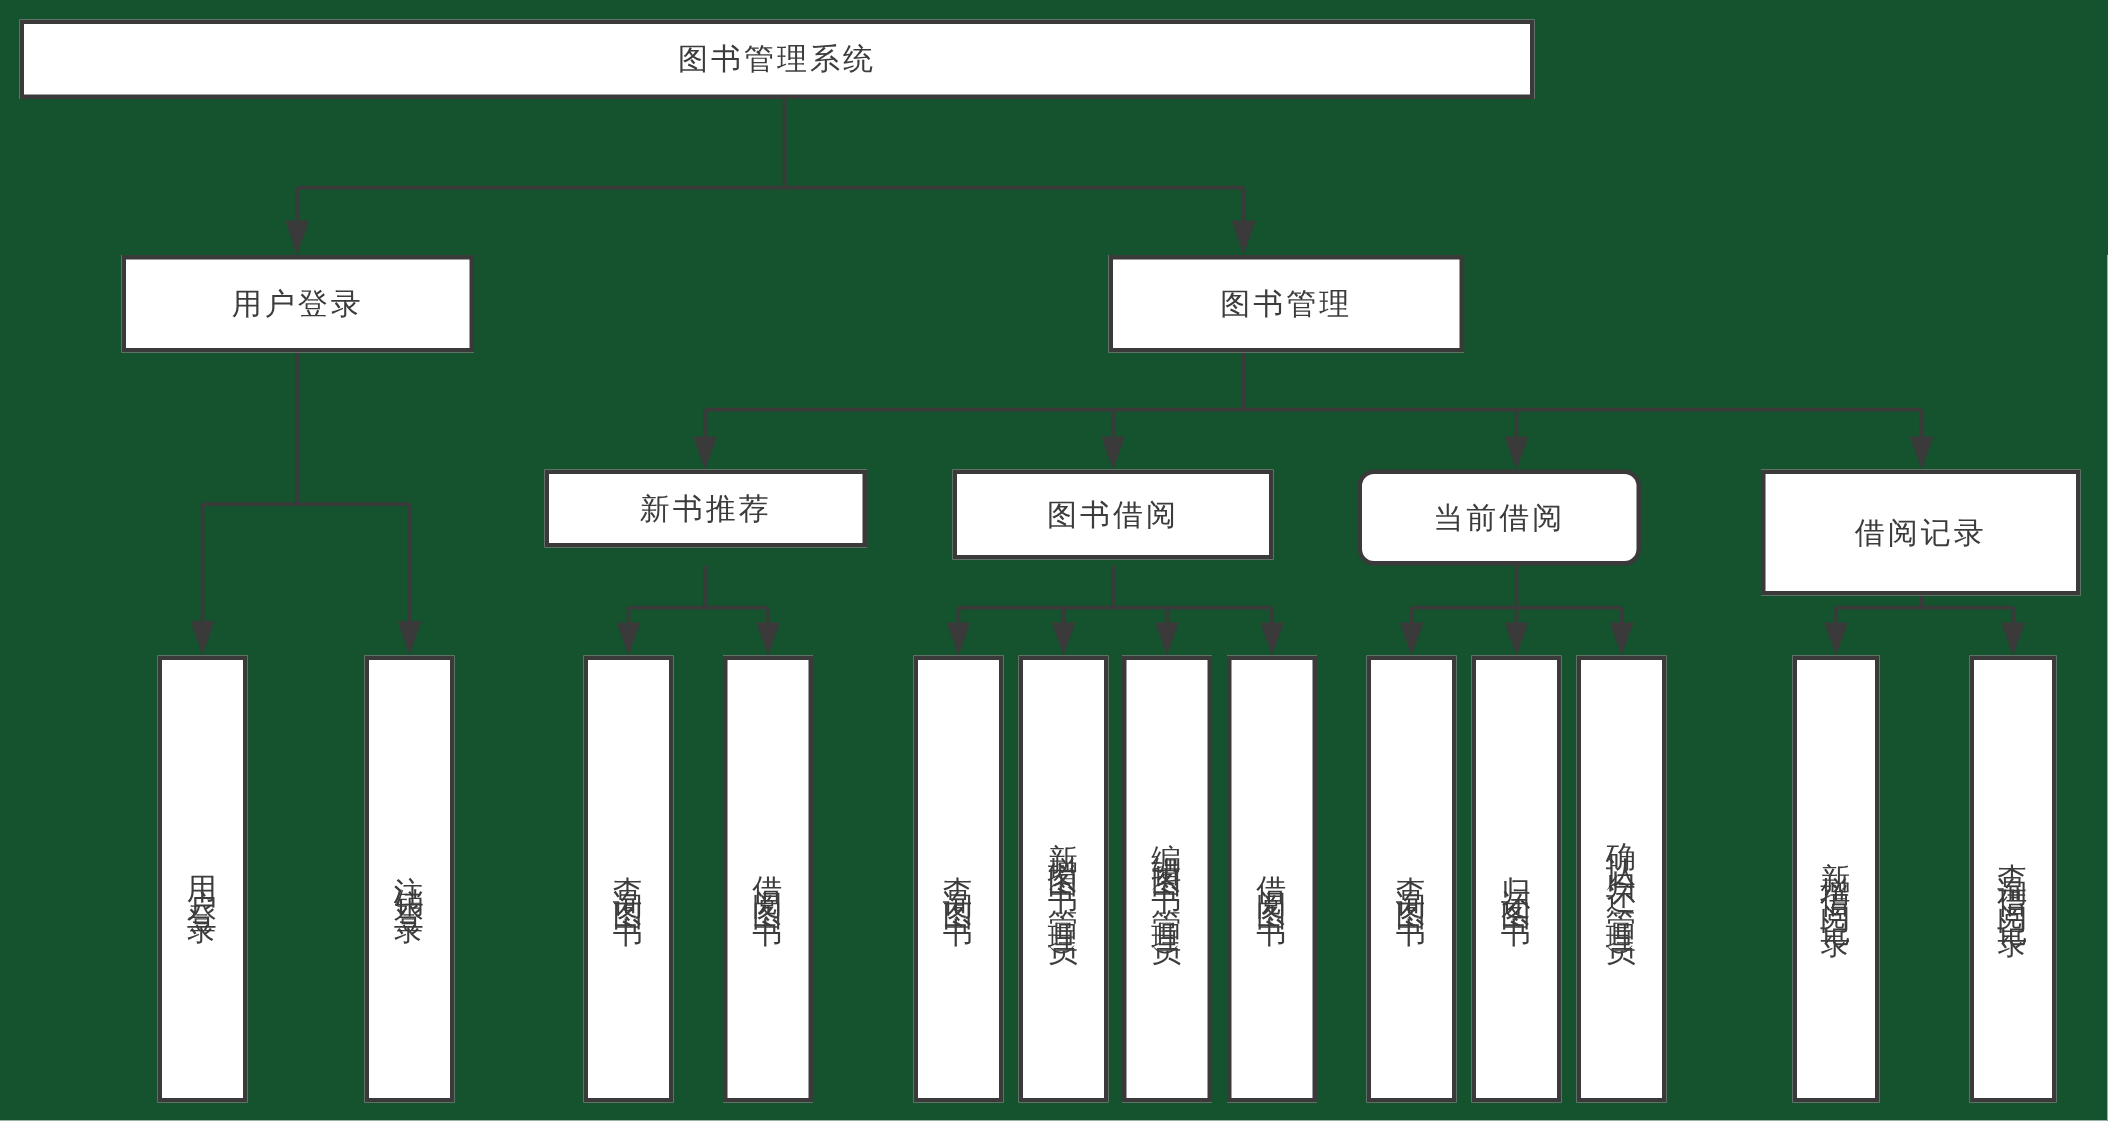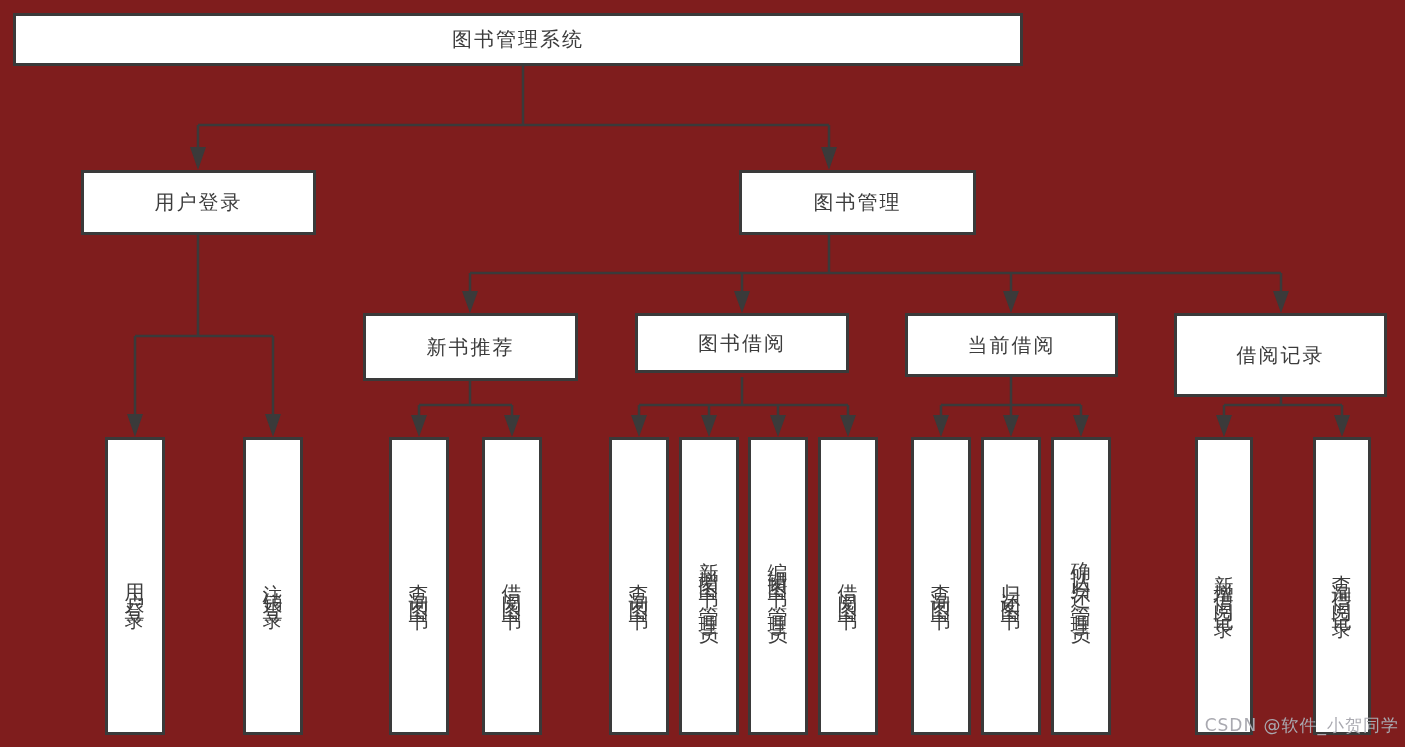--- a/index.html
+++ b/index.html
@@ -4,21 +4,21 @@
 <style>
   html, body {
     margin: 0;
     padding: 0;
     background: #ffffff;
   }
   #stage {
     position: relative;
     width: 1405px;
     height: 747px;
-    background: #7f1d1d;
+    background: #14532d;
     overflow: hidden;
     font-family: "DejaVu Sans", "Liberation Sans", sans-serif;
   }
   #connectors {
     position: absolute;
     left: 0;
     top: 0;
     z-index: 0;
   }
   .node {
@@ -104,37 +104,36 @@
       <polygon points="1216,415 1232,415 1224,437"></polygon>
       <polygon points="1334,415 1350,415 1342,437"></polygon>
     </g>
   </svg>
 
   <div class="node h-node" style="left:13px; top:13px; width:1010px; height:53px;">图书管理系统</div>
 
   <div class="node h-node" style="left:81px; top:170px; width:235px; height:65px;">用户登录</div>
   <div class="node h-node" style="left:710px; top:170px; width:237px; height:65px;margin-left:29px;">图书管理</div>
 
-  <div class="node h-node" style="left:363px; top:313px; width:215px; height:68px;">新书推荐</div>
+  <div class="node h-node" style="left:363px; top:313px; width:215px; height:52px;">新书推荐</div>
   <div class="node h-node" style="left:635px; top:313px; width:214px; height:60px;">图书借阅</div>
-  <div class="node h-node" style="left:905px; top:313px; width:213px; height:64px;">当前借阅</div>
+  <div class="node h-node" style="left:905px; top:313px; width:189px; height:64px;border-radius:11px;">当前借阅</div>
   <div class="node h-node" style="left:1174px; top:313px; width:213px; height:84px;">借阅记录</div>
 
   <div class="node v-node" style="left:105px; top:437px; width:60px; height:298px;">用户登录</div>
   <div class="node v-node" style="left:243px; top:437px; width:60px; height:298px;">注销登录</div>
 
   <div class="node v-node" style="left:389px; top:437px; width:60px; height:298px;">查询图书</div>
   <div class="node v-node" style="left:482px; top:437px; width:60px; height:298px;">借阅图书</div>
 
   <div class="node v-node" style="left:609px; top:437px; width:60px; height:298px;">查询图书</div>
   <div class="node v-node" style="left:679px; top:437px; width:60px; height:298px;">新增图书（管理员）</div>
   <div class="node v-node" style="left:748px; top:437px; width:60px; height:298px;">编辑图书（管理员）</div>
   <div class="node v-node" style="left:818px; top:437px; width:60px; height:298px;">借阅图书</div>
 
   <div class="node v-node" style="left:911px; top:437px; width:60px; height:298px;">查询图书</div>
   <div class="node v-node" style="left:981px; top:437px; width:60px; height:298px;">归还图书</div>
   <div class="node v-node" style="left:1051px; top:437px; width:60px; height:298px;">确认归还（管理员）</div>
 
   <div class="node v-node" style="left:1195px; top:437px; width:58px; height:298px;">新增借阅记录</div>
   <div class="node v-node" style="left:1313px; top:437px; width:58px; height:298px;">查询借阅记录</div>
 
-  <div id="watermark">CSDN @软件_小贺同学</div>
 </div>
 
 </body></html>

